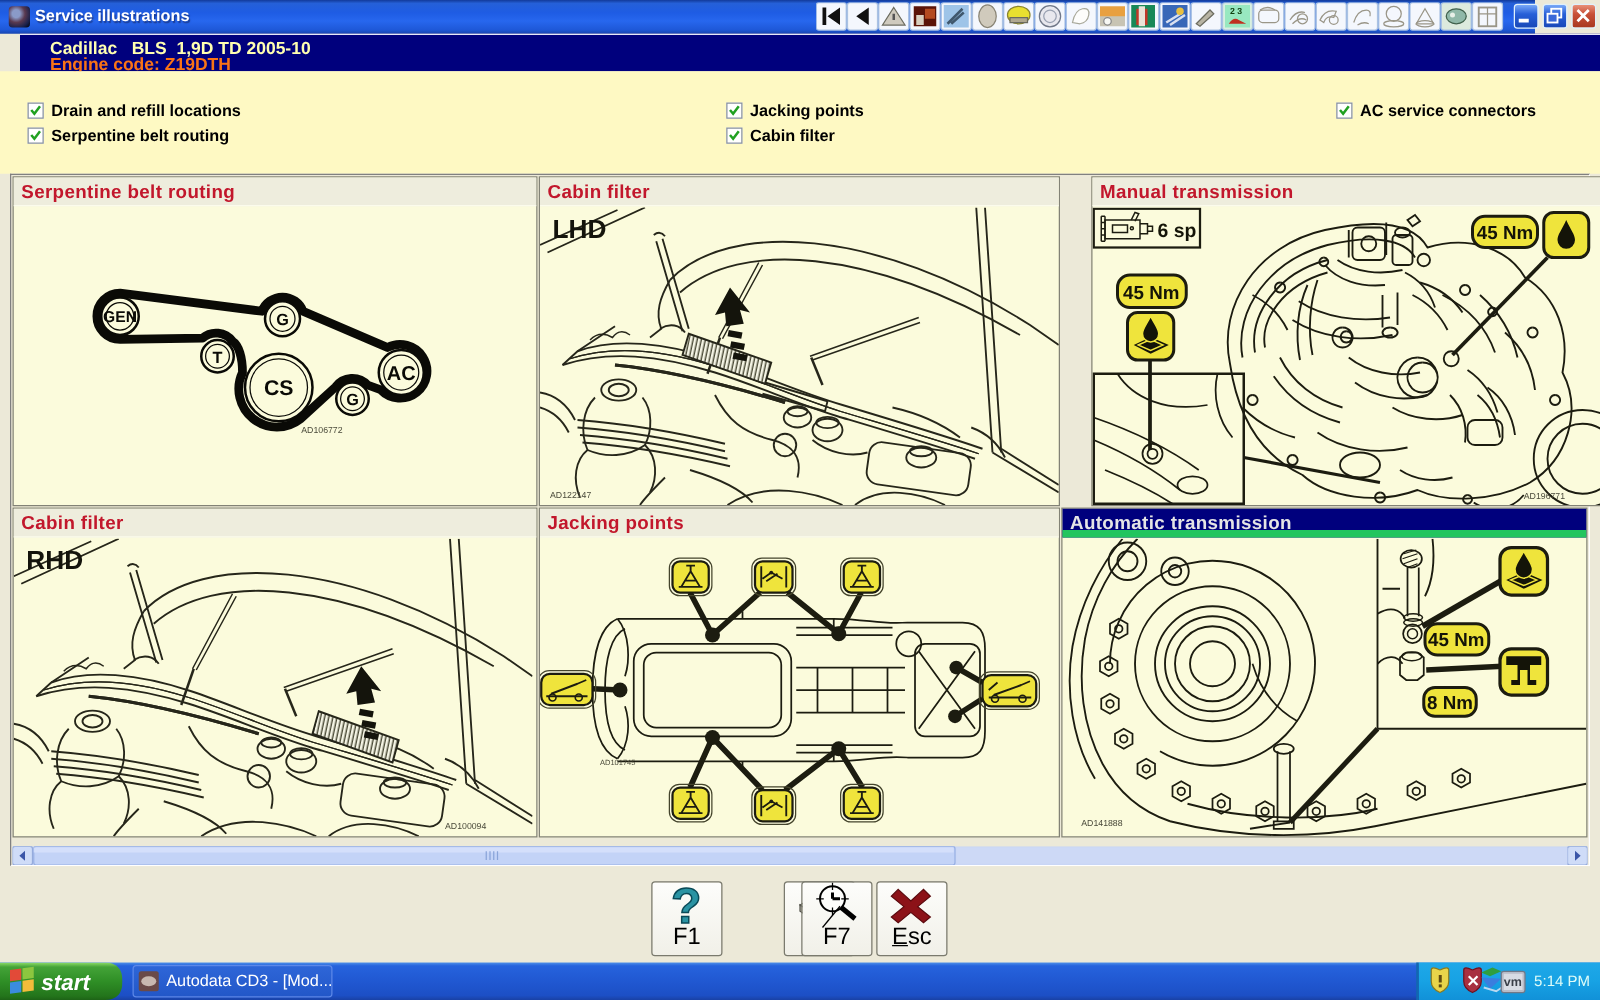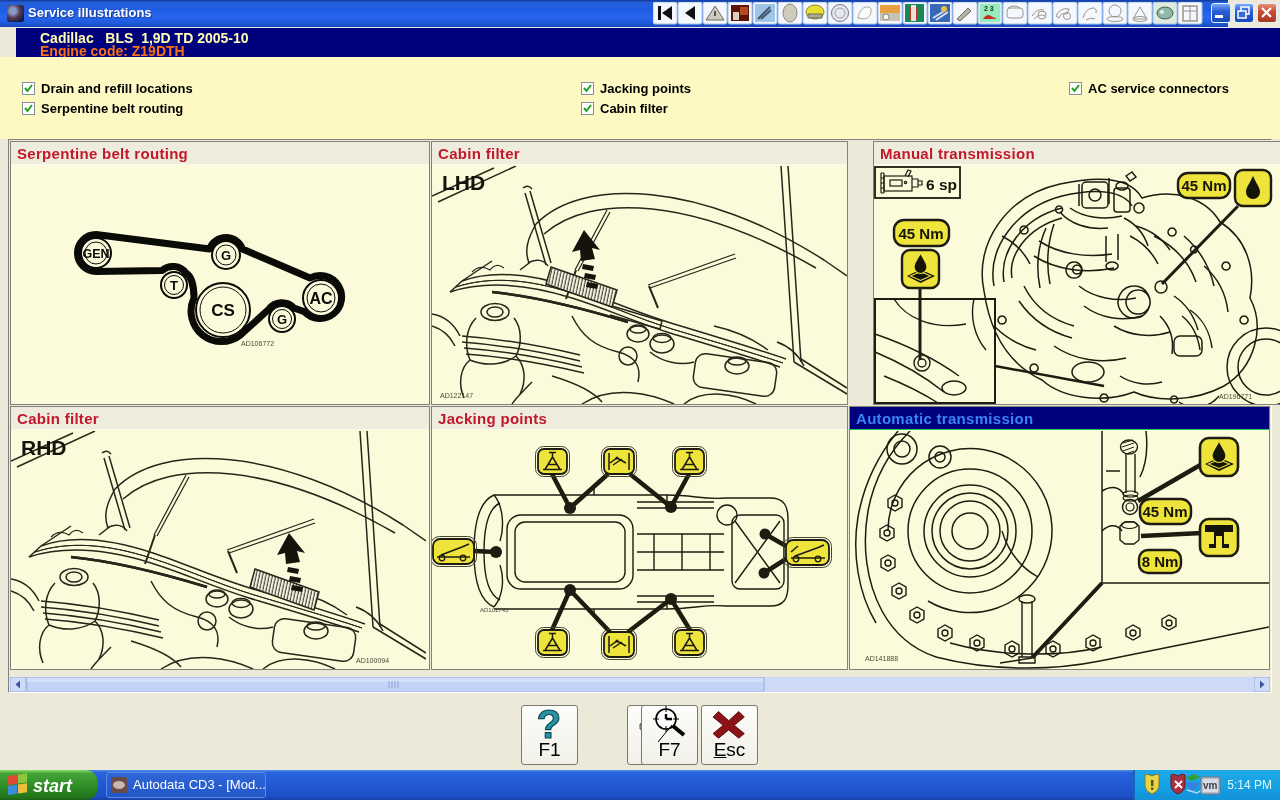--- a/index.html
+++ b/index.html
@@ -17,21 +17,21 @@
 #navybar .l2 { position:absolute; left:24px; top:15px; color:#f97316; font-size:14px; font-weight:bold; }
 #checkarea { position:absolute; left:0; top:57px; width:1280px; height:82px; background:#fef9c3; }
 .cb { position:absolute; width:13px; height:13px; background:#fff; border:1px solid #87909e; }
 .cb svg { position:absolute; left:0; top:0; }
 .cblabel { position:absolute; color:#000; font-size:13px; font-weight:bold; }
 #content { position:absolute; left:8px; top:139px; width:1264px; height:554px; background:#ECE9D8;
   border:1px solid; border-color:#808080 #fff #fff #808080; }
 .panel { position:absolute; background:#fbfbdc; border:1px solid #828276; }
 .phead { position:absolute; left:0; top:0; right:0; height:23px; background:#eeeddd; border-bottom:1px solid #fbfbec;
   color:#c2172c; font-size:15px; font-weight:bold; padding:3px 0 0 6px; letter-spacing:0.3px; }
-.phead.navy { background:#00007d; color:#3b82f6; border-bottom:1px solid #22c55e; }
+.phead.navy { background:#00007d; color:#e5e5e5; border-bottom:6px solid #22c55e; }
 .pbody { position:absolute; left:0; top:24px; right:0; bottom:0; }
 #scrollbar { position:absolute; left:10px; top:677px; width:1260px; height:15px; }
 #btnbar { position:absolute; left:0; top:693px; width:1280px; height:77px; background:#ECE9D8; }
 .fbtn { position:absolute; top:12px; width:57px; height:60px; background:linear-gradient(#fdfdfb,#f1f0e8); border:1px solid #7a7a6e; border-radius:3px; }
 .fbtn .lbl { position:absolute; bottom:3px; width:100%; text-align:center; font-size:19px; color:#000; }
 #taskbar { position:absolute; left:0; top:770px; width:1280px; height:30px;
   background:linear-gradient(#4f90e8 0%, #2663dd 9%, #2159d3 45%, #1c4fc5 88%, #1941a5 100%); }
 #startbtn { position:absolute; left:0; top:0; width:98px; height:25px;border-radius:13px; }
 #taskbtn { position:absolute; left:106px; top:2px; width:160px; height:26px; background:linear-gradient(#2e66d8,#2257c8); border:1px solid #5d88e8; border-radius:3px; color:#fff; font-size:13px; }
 #tray { position:absolute; left:1133px; top:0; width:147px; height:30px;

